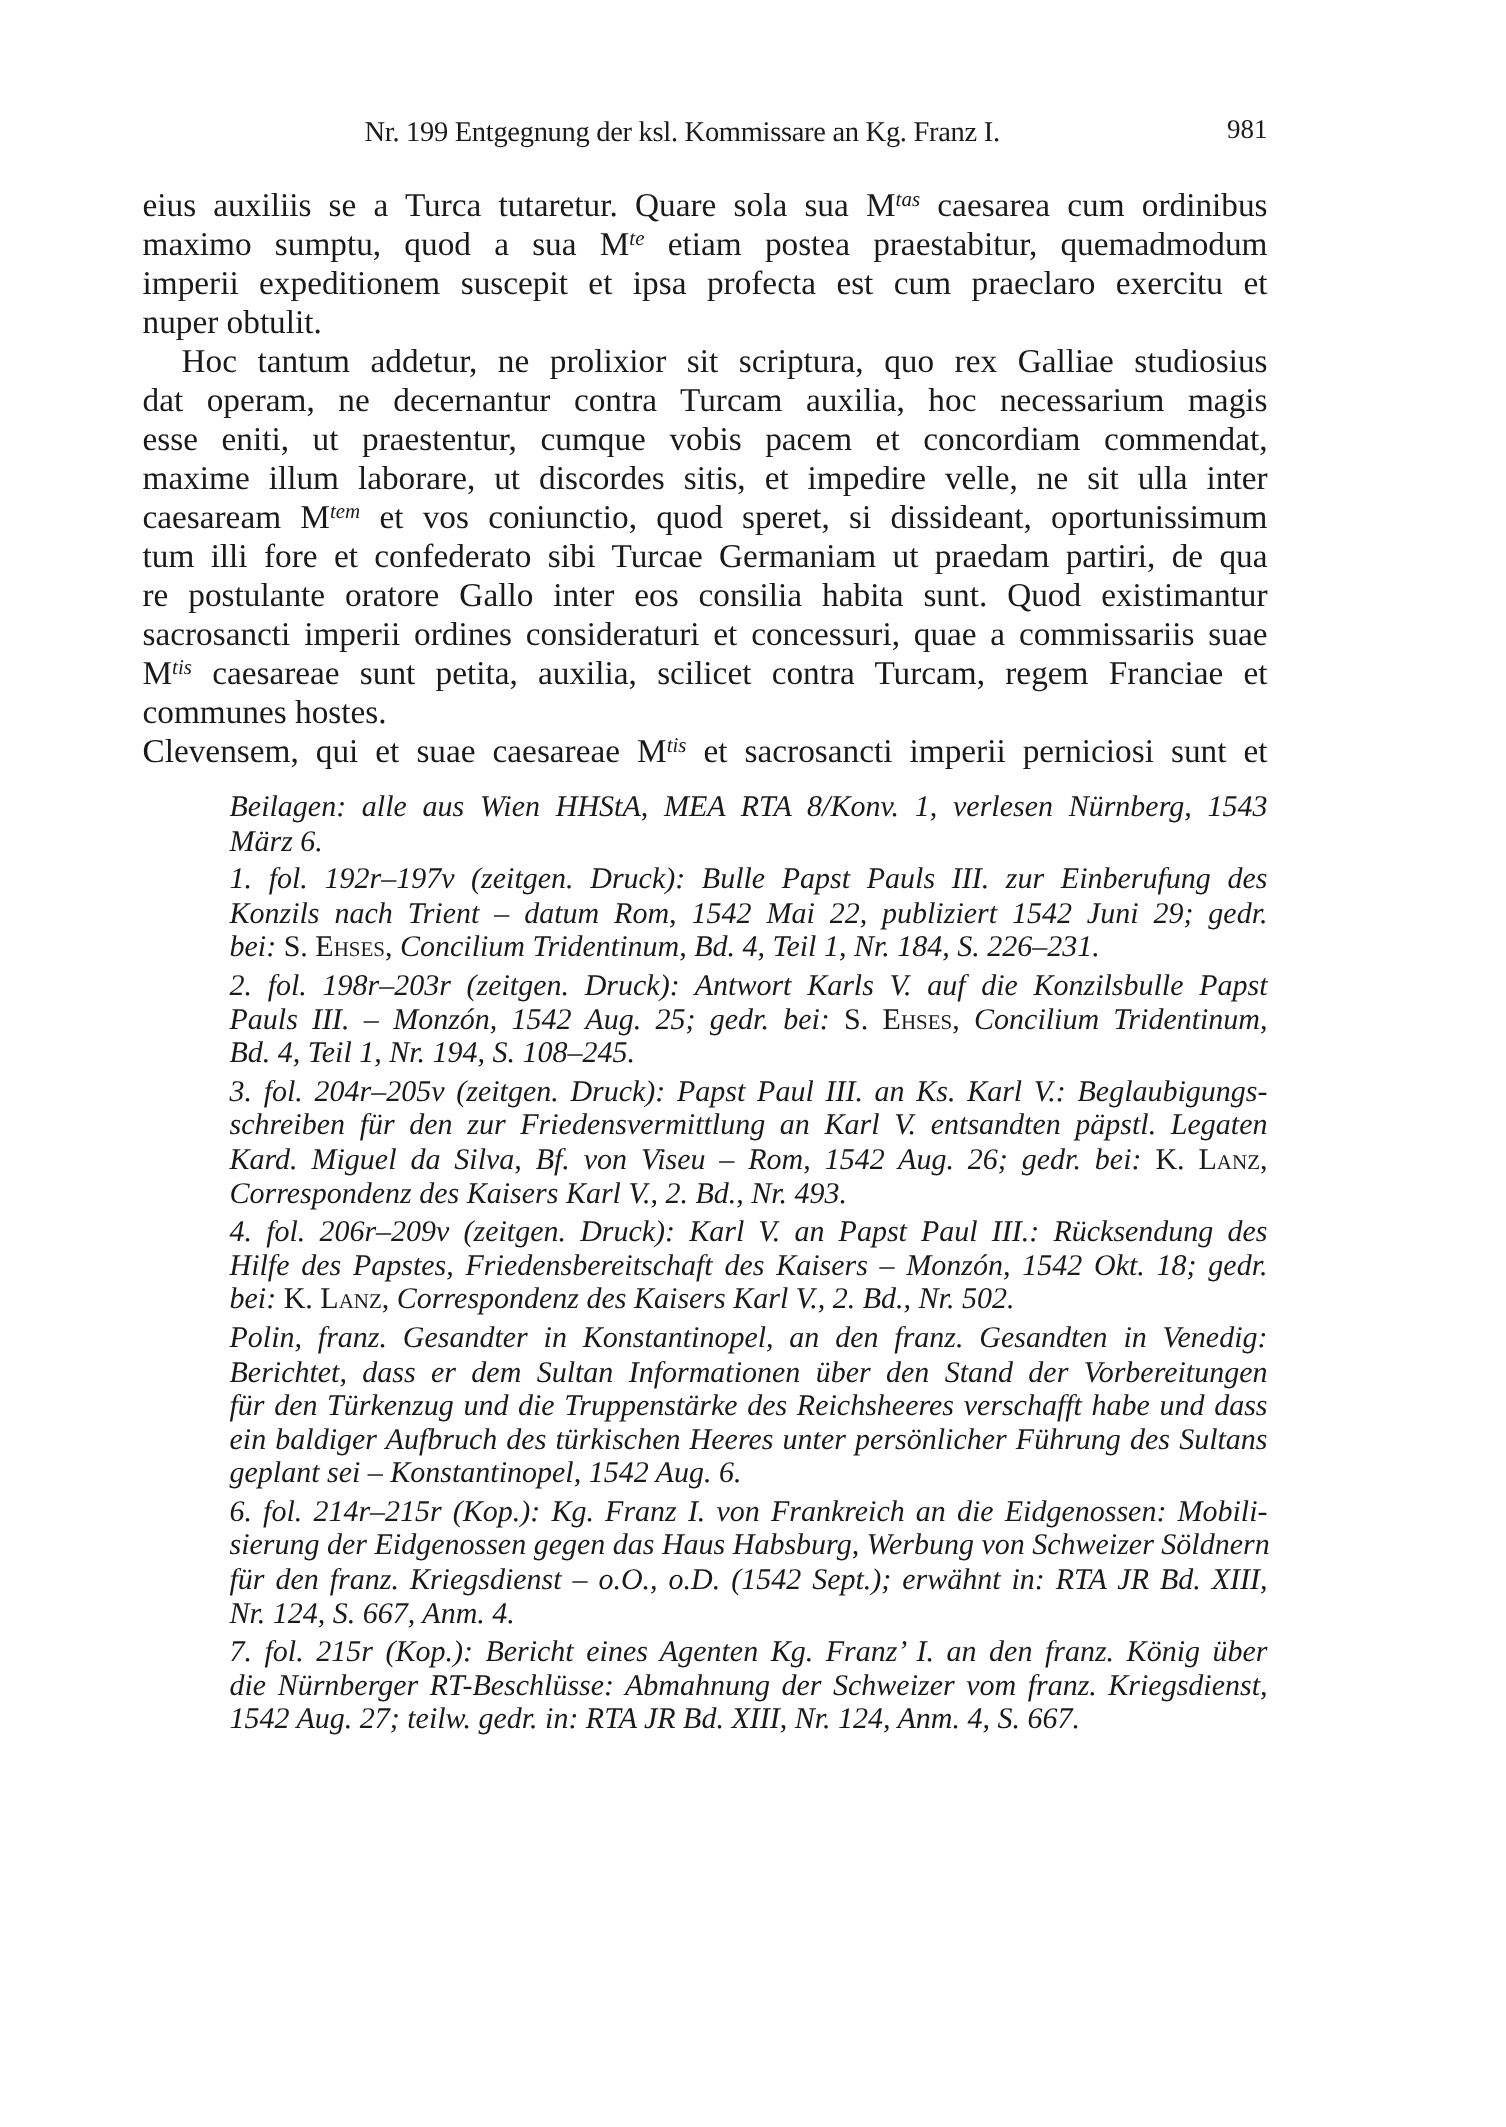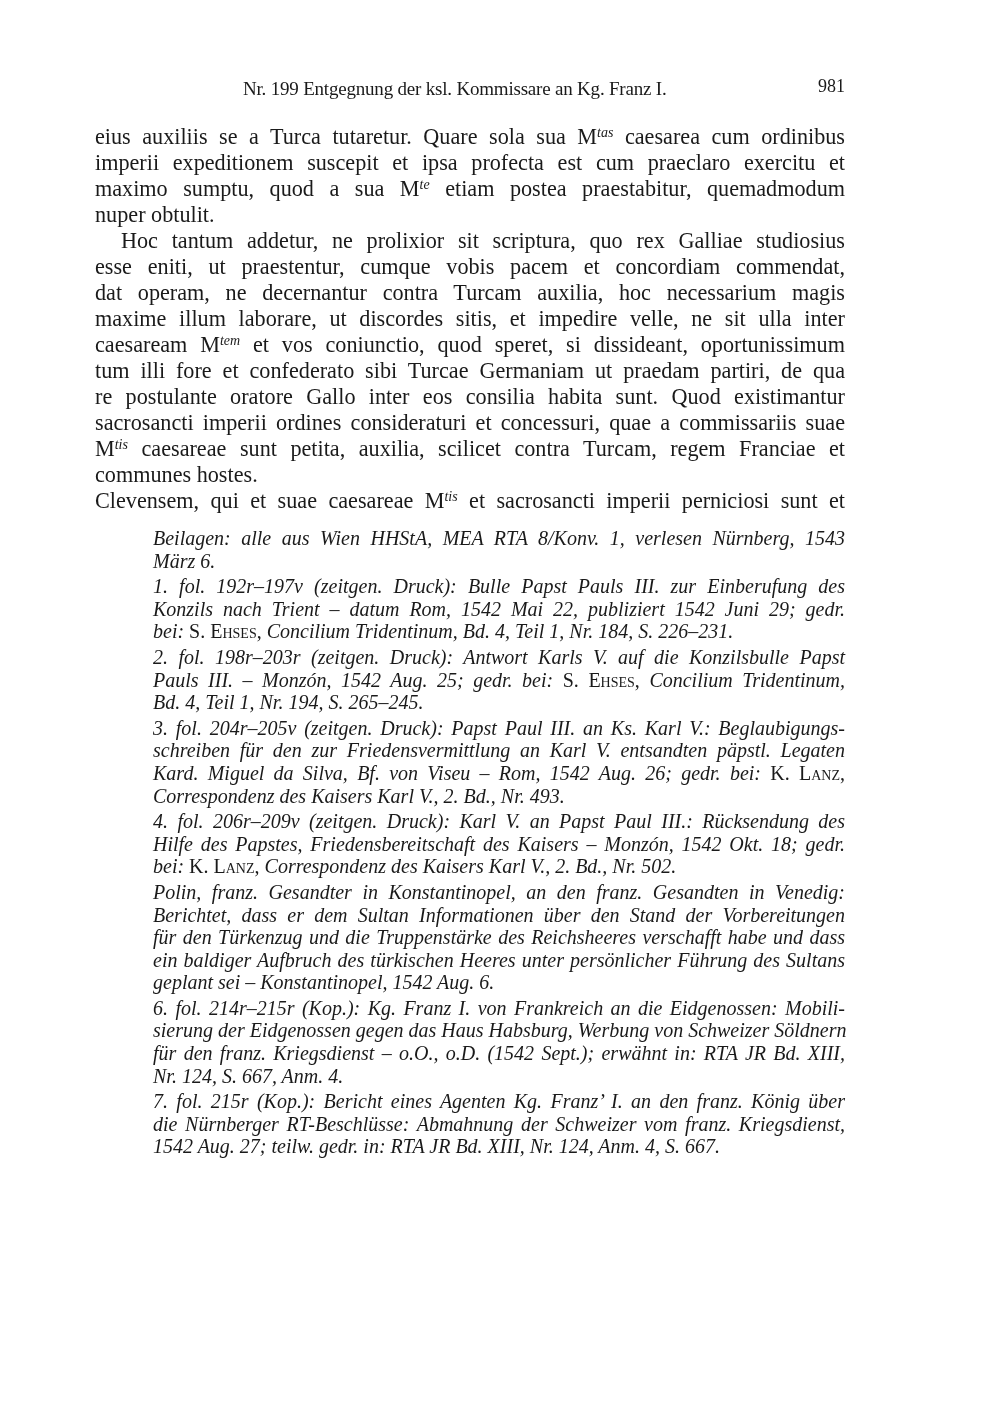--- a/index.html
+++ b/index.html
@@ -26,28 +26,28 @@
 
 <div class="page">
   <div class="running-head">
     <span class="rh-title">Nr. 199 Entgegnung der ksl. Kommissare an Kg. Franz I.</span>
     <span class="rh-page">981</span>
   </div>
 
   <div class="body-text" id="body-text" style="top:124px;">
       <div>
         <span class="line">eius auxiliis se a Turca tutaretur. Quare sola sua M<sup>tas</sup> caesarea cum ordinibus</span>
+        <span class="line">maximo sumptu, quod a sua M<sup>te</sup> etiam postea praestabitur, quemadmodum</span>
         <span class="line">imperii expeditionem suscepit et ipsa profecta est cum praeclaro exercitu et</span>
-        <span class="line">maximo sumptu, quod a sua M<sup>te</sup> etiam postea praestabitur, quemadmodum</span>
         <span class="line last">nuper obtulit.</span>
       </div>
       <div>
         <span class="line indent">Hoc tantum addetur, ne prolixior sit scriptura, quo rex Galliae studiosius</span>
+        <span class="line">dat operam, ne decernantur contra Turcam auxilia, hoc necessarium magis</span>
         <span class="line">esse eniti, ut praestentur, cumque vobis pacem et concordiam commendat,</span>
-        <span class="line">dat operam, ne decernantur contra Turcam auxilia, hoc necessarium magis</span>
         <span class="line">maxime illum laborare, ut discordes sitis, et impedire velle, ne sit ulla inter</span>
         <span class="line">caesaream M<sup>tem</sup> et vos coniunctio, quod speret, si dissideant, oportunissimum</span>
         <span class="line">tum illi fore et confederato sibi Turcae Germaniam ut praedam partiri, de qua</span>
         <span class="line">re postulante oratore Gallo inter eos consilia habita sunt. Quod existimantur</span>
         <span class="line">sacrosancti imperii ordines consideraturi et concessuri, quae a commissariis suae</span>
         <span class="line">M<sup>tis</sup> caesareae sunt petita, auxilia, scilicet contra Turcam, regem Franciae et</span>
         <span class="line last">communes hostes.</span>
         <span class="line">Clevensem, qui et suae caesareae M<sup>tis</sup> et sacrosancti imperii perniciosi sunt et</span>
       </div>
     </div>
@@ -58,21 +58,21 @@
         <span class="nline last">März 6.</span>
       </div>
       <div class="note-block">
         <span class="nline">1. fol. 192r–197v (zeitgen. Druck): Bulle Papst Pauls III. zur Einberufung des</span>
         <span class="nline">Konzils nach Trient – datum Rom, 1542 Mai 22, publiziert 1542 Juni 29; gedr.</span>
         <span class="nline last">bei: <span class="roman">S. </span><span class="sc">Ehses</span><span class="roman">, </span>Concilium Tridentinum, Bd. 4, Teil 1, Nr. 184, S. 226–231.</span>
       </div>
       <div class="note-block">
         <span class="nline">2. fol. 198r–203r (zeitgen. Druck): Antwort Karls V. auf die Konzilsbulle Papst</span>
         <span class="nline">Pauls III. – Monzón, 1542 Aug. 25; gedr. bei: <span class="roman">S. </span><span class="sc">Ehses</span><span class="roman">, </span>Concilium Tridentinum,</span>
-        <span class="nline last">Bd. 4, Teil 1, Nr. 194, S. 265–245.</span>
+        <span class="nline last">Bd. 4, Teil 1, Nr. 194, S. 108–245.</span>
       </div>
       <div class="note-block">
         <span class="nline">3. fol. 204r–205v (zeitgen. Druck): Papst Paul III. an Ks. Karl V.: Beglaubigungs-</span>
         <span class="nline">schreiben für den zur Friedensvermittlung an Karl V. entsandten päpstl. Legaten</span>
         <span class="nline">Kard. Miguel da Silva, Bf. von Viseu – Rom, 1542 Aug. 26; gedr. bei: <span class="roman">K. </span><span class="sc">Lanz</span><span class="roman">,</span></span>
         <span class="nline last">Correspondenz des Kaisers Karl V., 2. Bd., Nr. 493.</span>
       </div>
       <div class="note-block">
         <span class="nline">4. fol. 206r–209v (zeitgen. Druck): Karl V. an Papst Paul III.: Rücksendung des</span>
         <span class="nline">Hilfe des Papstes, Friedensbereitschaft des Kaisers – Monzón, 1542 Okt. 18; gedr.</span>

